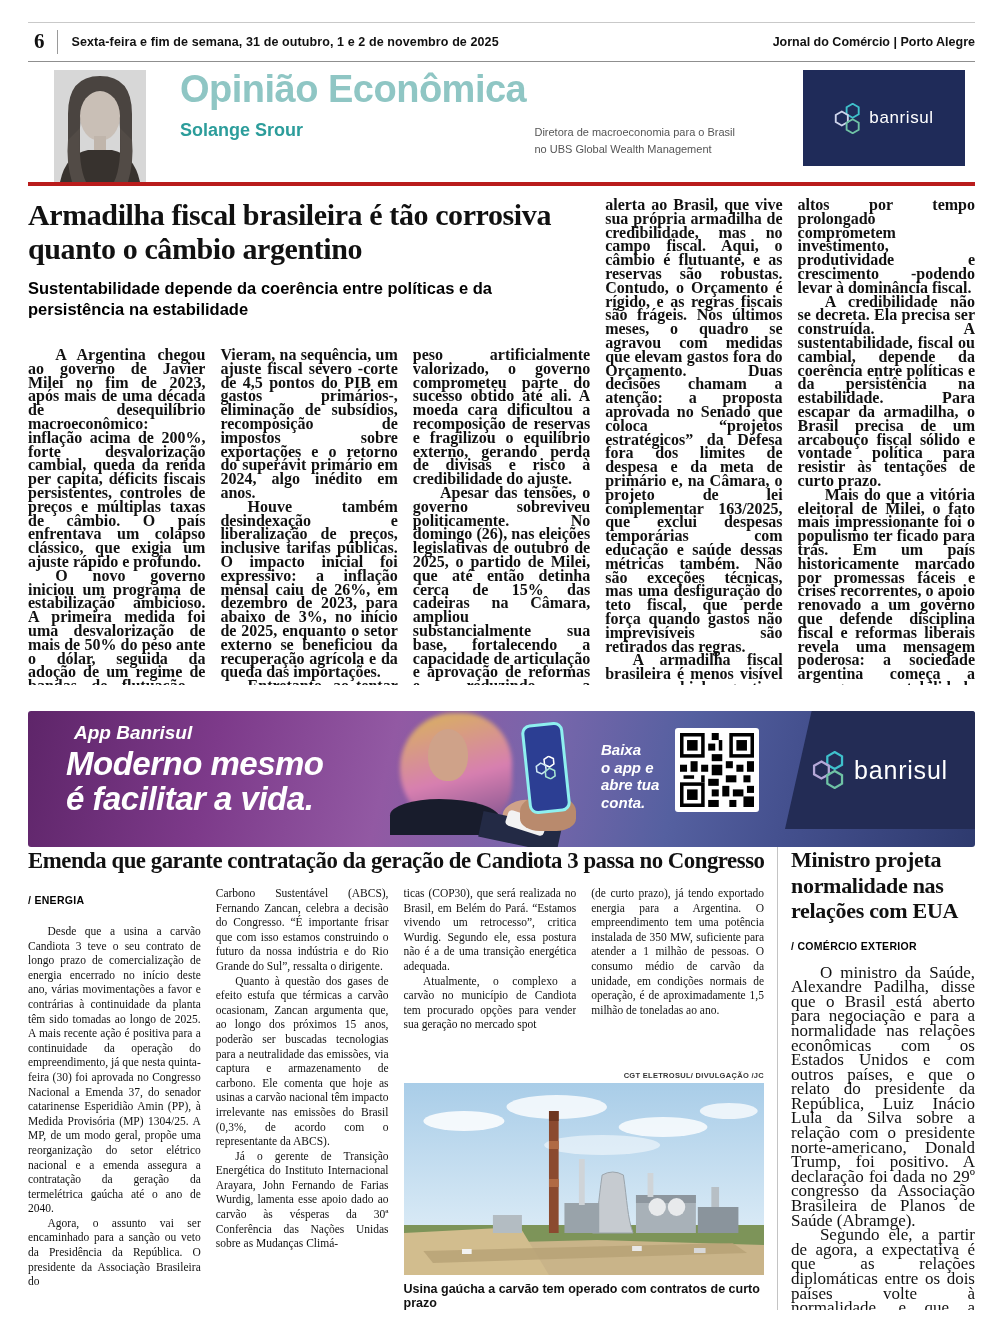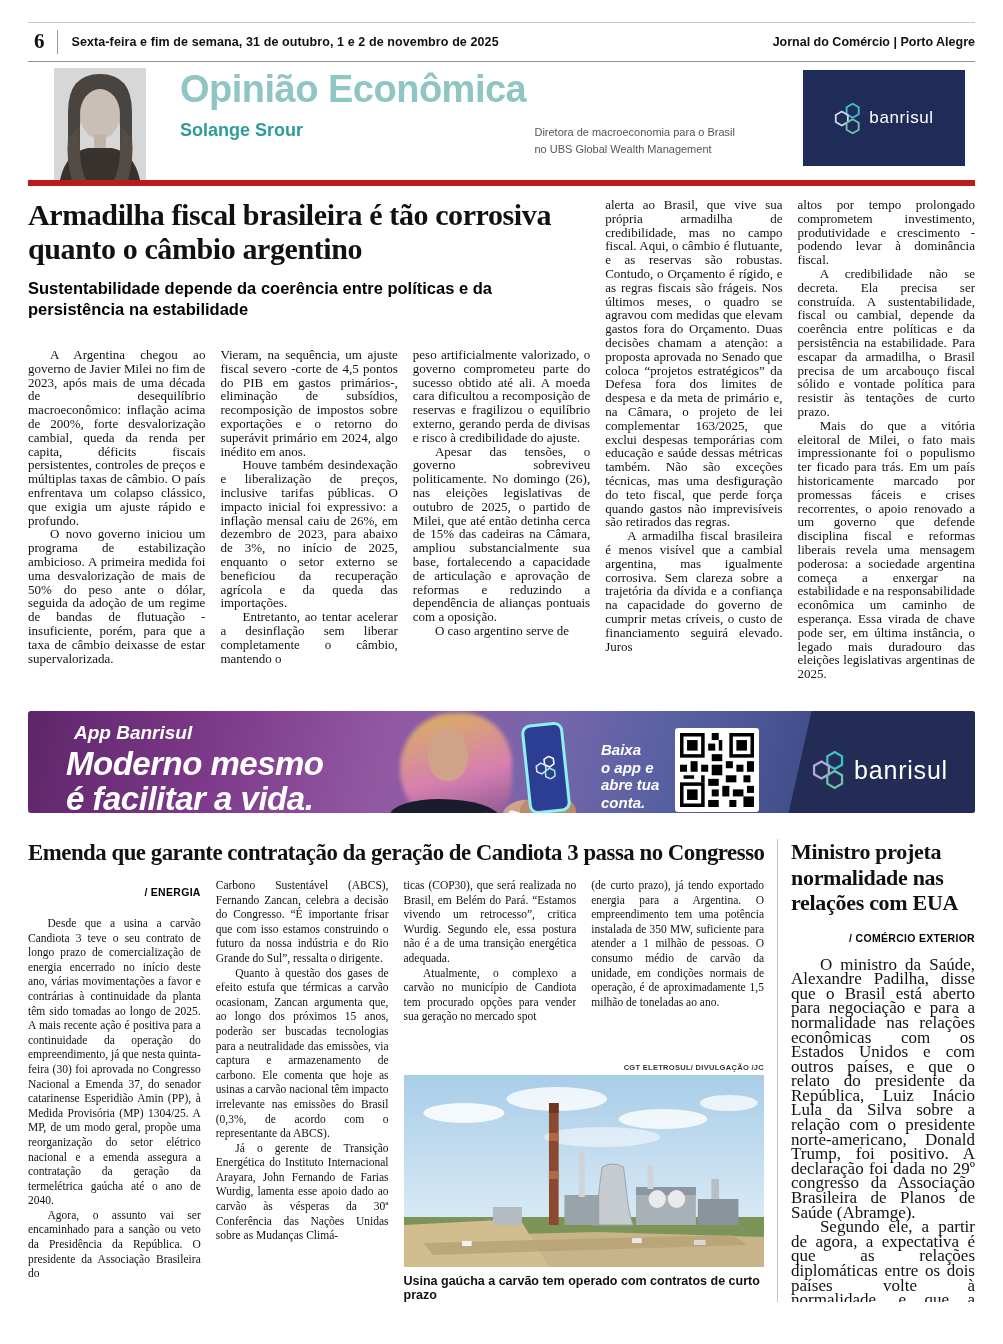--- a/index.html
+++ b/index.html
@@ -16,46 +16,46 @@
     margin-top:22px;
     border-top:1px solid #c9c9c9; border-bottom:1px solid #8f8f8f;
     display:flex; align-items:center; padding:6px 0 7px;
   }
   .pagenum{ font:bold 21px "Liberation Serif", serif; padding-left:6px; }
   .m-divider{ width:1px; height:24px; background:#9a9a9a; margin:0 14px 0 12px; }
   .m-date{ flex:1; font:bold 12.5px "Liberation Sans", sans-serif; letter-spacing:.1px; }
   .m-pub{ font:bold 12.5px "Liberation Sans", sans-serif; }
 
   
-  .opinion-head{ position:relative; height:124px; border-bottom:6px solid #b91c1c; }
+  .opinion-head{ position:relative; height:124px; border-bottom:4px solid #b91c1c; }
   .author-photo{ position:absolute; left:26px; bottom:0; width:92px; height:112px; overflow:hidden; background:#e6e6e6; }
   .op-title{ position:absolute; left:152px; top:6px;
     font:bold 38px "Liberation Sans", sans-serif; color:#8fc6c4; letter-spacing:-.5px; }
   .op-author{ position:absolute; left:152px; top:58px;
     font:bold 18px "Liberation Sans", sans-serif; color:#2c9d9b; }
   .op-role{ position:absolute; right:240px; top:62px; text-align:left;
     font:11px/1.55 "Liberation Sans", sans-serif; color:#555; }
   .banrisul-box{ position:absolute; right:10px; top:8px; width:162px; height:96px;
     background:#1f2b59; display:flex; align-items:center; justify-content:center; gap:7px; }
   .banrisul-box .brand-text{ font:17px "Liberation Sans", sans-serif; color:#fff; letter-spacing:.6px; }
 
   
   .main-article{ margin-top:12px; display:grid;
     grid-template-columns:repeat(5,1fr); grid-template-rows:150px 337px; column-gap:15px; }
   .headline-area{ grid-column:1/4; grid-row:1; }
   .headline-area h2{ font:bold 30px/1.12 "Liberation Serif", serif; letter-spacing:-.4px; max-width:570px; }
   .subtitle{ margin-top:13px; font:600 16.5px/1.28 "Liberation Sans", sans-serif; color:#000; max-width:500px; }
-  .body-col{ font-size:13px; line-height:13.8px; text-align:justify; overflow:hidden; hyphens:auto; }
+  .body-col{ font-size:16px; line-height:13.8px; text-align:justify; overflow:hidden; hyphens:auto;font-weight:bold; }
   .body-col p{ margin:0; }
   .body-col p.ind{ text-indent:1.7em; }
   .mc1{grid-column:1;grid-row:2;} .mc2{grid-column:2;grid-row:2;} .mc3{grid-column:3;grid-row:2;}
   .mc4{grid-column:4;grid-row:1/3;} .mc5{grid-column:5;grid-row:1/3;}
 
   
-  .ad-banner{ position:relative; margin-top:26px; height:102px; border-radius:3px; overflow:hidden;
+  .ad-banner{ position:relative; margin-top:26px; height:136px; border-radius:3px; overflow:hidden;
     background:linear-gradient(103deg,#5e2569 0%,#7d3a8a 20%,#9259a3 38%,#7766ab 54%,#5560a0 68%,#44508e 80%,#2e3a6e 100%); }
   .ad-side-label{ position:absolute; left:-16px; top:44px; transform:rotate(-90deg);
     font:7px "Liberation Sans", sans-serif; color:#e7d9ee; letter-spacing:1px; }
   .ad-app-label{ position:absolute; left:46px; top:11px;
     font:italic bold 19px "Liberation Sans", sans-serif; color:#fff; }
   .ad-slogan{ position:absolute; left:38px; top:36px;
     font:italic bold 33px/1.06 "Liberation Sans", sans-serif; color:#fff; letter-spacing:-.5px; }
   .ad-woman{ position:absolute; left:332px; top:0; width:160px; height:118px; }
   .w-hair{ position:absolute; right:8px; top:2px; width:112px; height:116px;
     background:linear-gradient(165deg,#d8a96c 12%,#d77fb0 55%,#8d5a93 90%); border-radius:48% 44% 40% 52%; filter:blur(2px); }
@@ -71,26 +71,26 @@
   .ad-cta{ position:absolute; left:573px; top:30px;
     font:italic bold 15px/1.18 "Liberation Sans", sans-serif; color:#fff; }
   .ad-cta span{ display:block; }
   .ad-qr{ position:absolute; left:647px; top:17px; width:84px; height:84px; background:#fff; border-radius:3px; padding:5px; }
   .ad-right{ position:absolute; right:0; top:0; width:190px; height:118px; background:#232c55;
     clip-path:polygon(14% 0, 100% 0, 100% 100%, 0 100%);
     display:flex; align-items:center; justify-content:center; gap:8px; }
   .ad-right .brand-text{ font:25px "Liberation Sans", sans-serif; color:#fff; letter-spacing:.8px; }
 
   
-  .bottom{ margin-top:26px; display:flex; gap:13px; height:463px; overflow:hidden; }
+  .bottom{ display:flex; gap:13px; height:463px; overflow:hidden; }
   .bottom-left{ flex:1; display:grid; grid-template-columns:repeat(4,1fr);
     grid-template-rows:auto 185px auto; column-gap:15px; }
   .e-headline{ grid-column:1/5; font:bold 24px "Liberation Serif", serif; letter-spacing:-.5px;
     white-space:nowrap; transform:scaleX(.95); transform-origin:left; margin-bottom:12px; }
-  .kicker{ font:bold 10.5px "Liberation Sans", sans-serif; letter-spacing:.3px; color:#000;text-align:right; }
+  .kicker{ font:bold 10.5px "Liberation Sans", sans-serif; letter-spacing:.3px; color:#000; }
   .b-col{ font-size:11.5px; line-height:14.6px; text-align:justify; overflow:hidden; hyphens:auto; }
   .b-col p{ margin:0; } .b-col p.ind{ text-indent:1.7em; }
   .ec1{ grid-column:1; grid-row:2/4; } .ec1 .kicker{ display:block; margin:8px 0 18px; }
   .ec2{ grid-column:2; grid-row:2/4; }
   .ec3{ grid-column:3; grid-row:2; } .ec4{ grid-column:4; grid-row:2; }
   .e-photo{ grid-column:3/5; grid-row:3; }
   .photo-credit{ text-align:right; font:bold 7.5px "Liberation Sans", sans-serif; color:#333;
     letter-spacing:.3px; margin-bottom:3px; }
   .photo-frame{ width:100%; height:192px; overflow:hidden; background:#cfe2ef; }
   .photo-caption{ margin-top:7px; font:bold 12.5px "Liberation Sans", sans-serif; }

